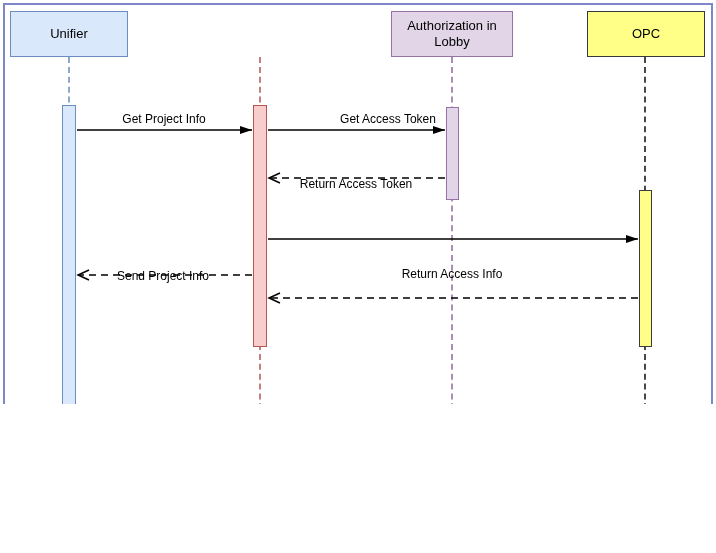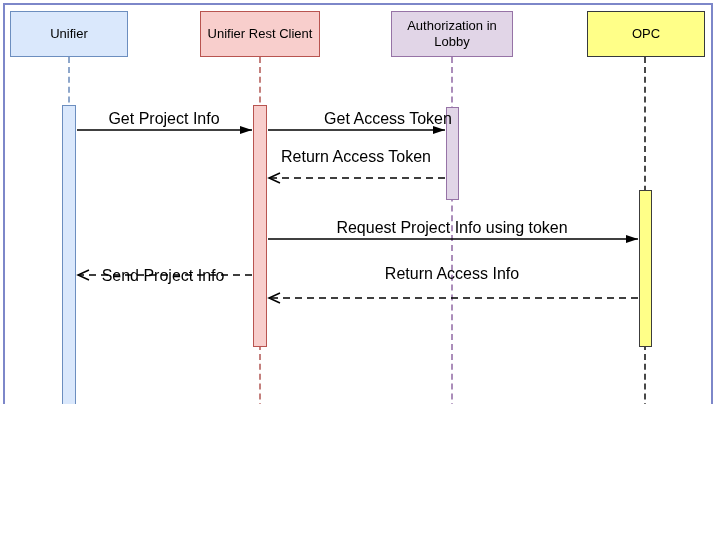--- a/index.html
+++ b/index.html
@@ -32,47 +32,44 @@
   .act-unifier { left:62px;  top:105px; width:14px; height:374px; background:#dae8fc; border-color:#6c8ebf; }
   .act-urc     { left:253px; top:105px; width:14px; height:242px; background:#f8cecc; border-color:#b85450; }
   .act-auth    { left:446px; top:107px; width:13px; height:93px;  background:#e1d5e7; border-color:#9673a6; }
   .act-opc     { left:639px; top:190px; width:13px; height:157px; background:#ffff88; border-color:#3c3c3c; }
   
   .arrows { position:absolute; left:0; top:0; width:716px; height:553px; }
   .arrow { stroke:#000; stroke-width:1.6; }
   .arrow.dashed { stroke-dasharray:7,5; }
   
   .msg {
-    position:absolute; transform:translateX(-50%); font-size:16px;
+    position:absolute; transform:translateX(-50%); font-size:12px;
     white-space:nowrap; line-height:14px;
   }
   .m1 { left:164px; top:112px; }
   .m2 { left:356px; top:112px;margin-left:32px; }
-  .m3 { left:356px; top:150px;text-align:center; }
+  .m3 { left:356px; top:177px;text-align:center; }
   .m4 { left:452px; top:221px; }
   .m5 { left:163px; top:257px;margin-top:12px; }
   .m6 { left:452px; top:267px; }
 </style>
 </head>
 <body>
 
 <div class="canvas">
 
   <div class="frame"></div>
 
   <div class="lifeline ll-unifier"></div>
   <div class="lifeline ll-urc"></div>
   <div class="lifeline ll-auth"></div>
   <div class="lifeline ll-opc"></div>
 
   <div class="actor a-unifier">
     <span>Unifier</span>
-  </div>
-  <div class="actor a-urc">
-    <span>Unifier Rest Client</span>
   </div>
   <div class="actor a-auth">
     <span>Authorization in Lobby</span>
   </div>
   <div class="actor a-opc">
     <span>OPC</span>
   </div>
 
   <div class="activation act-unifier"></div>
   <div class="activation act-urc"></div>
@@ -92,17 +89,16 @@
     <line class="arrow" x1="268" y1="130" x2="445" y2="130" marker-end="url(#mFilled)"></line>
     <line class="arrow dashed" x1="445" y1="178" x2="269" y2="178" marker-end="url(#mOpen)"></line>
     <line class="arrow" x1="268" y1="239" x2="638" y2="239" marker-end="url(#mFilled)"></line>
     <line class="arrow dashed" x1="252" y1="275" x2="78" y2="275" marker-end="url(#mOpen)"></line>
     <line class="arrow dashed" x1="638" y1="298" x2="269" y2="298" marker-end="url(#mOpen)"></line>
   </svg>
 
   <div class="msg m1">Get Project Info</div>
   <div class="msg m2">Get Access Token</div>
   <div class="msg m3">Return Access Token</div>
-  <div class="msg m4">Request Project Info using token</div>
   <div class="msg m5">Send Project Info</div>
   <div class="msg m6">Return Access Info</div>
 
 </div>
 
 </body></html>

